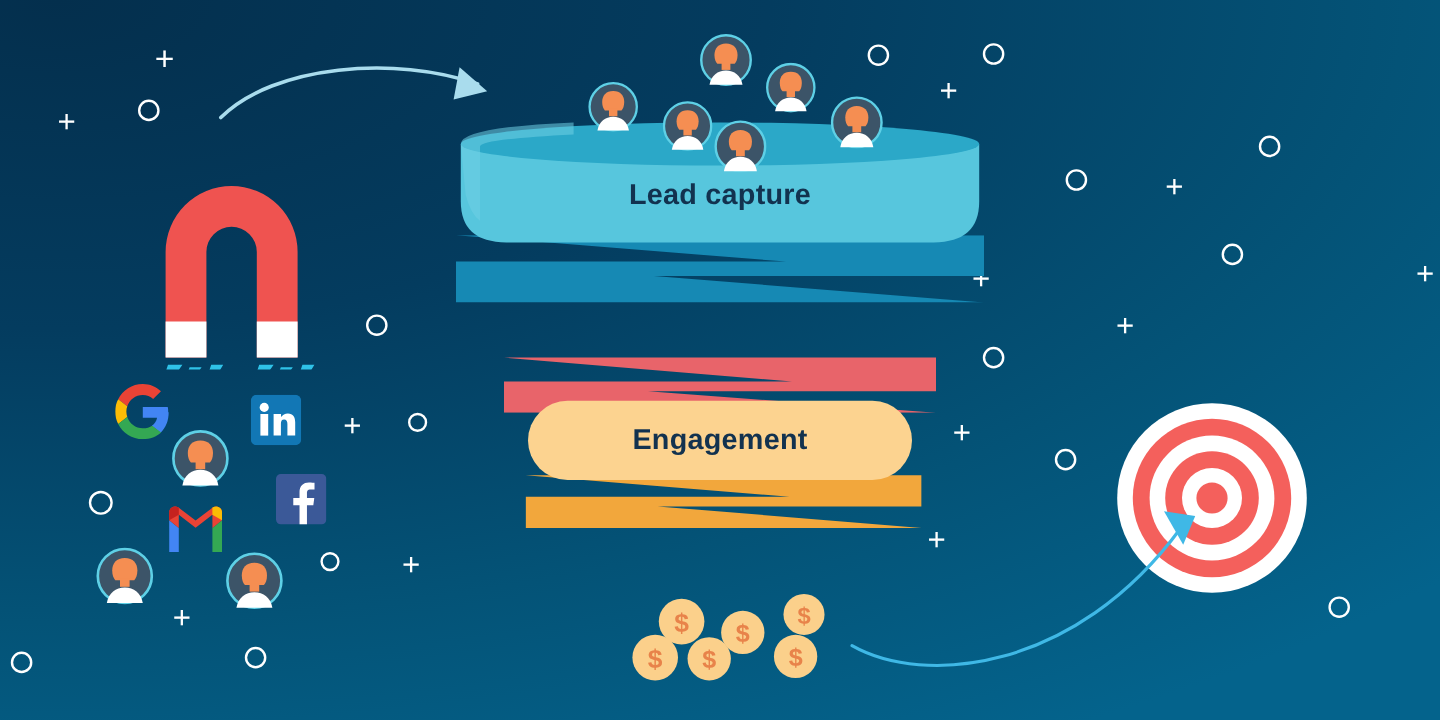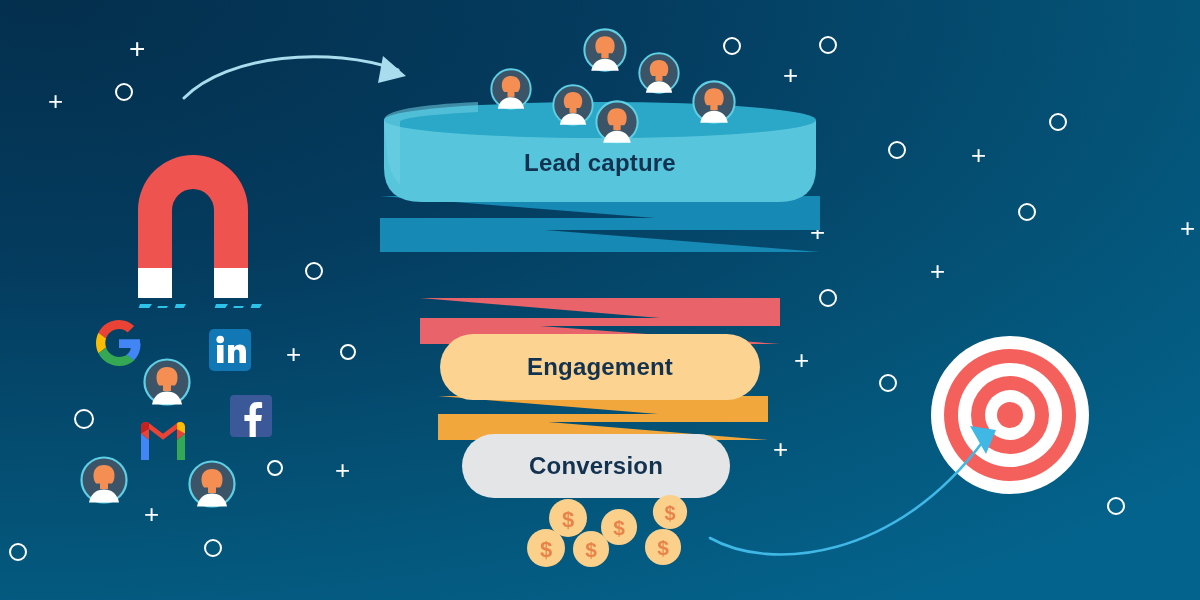--- a/index.html
+++ b/index.html
@@ -134,23 +134,20 @@
 
     <div class="band" style="left:378px; top:120px; width:444px; height:86px; background:transparent; border-radius:0;">
       <span class="band-label">Lead capture</span>
     </div>
 
 
     <div class="band" style="left:440px; top:334px; width:320px; height:66px; background:#fcd390;">
       <span class="band-label">Engagement</span>
     </div>
 
-    <div class="band" style="left:462px; top:434px; width:268px; height:64px; background:#e4e5e6;">
-      <span class="band-label">Conversion</span>
-    </div>
   </div>
 
   <svg class="magnet" style="left:118px; top:128px; width:150px; height:180px;" viewBox="0 0 150 180">
     <path d="M20,170 L20,82 A55,55 0 0 1 130,82 L130,170 L96,170 L96,82 A21,21 0 0 0 54,82 L54,170 Z" fill="#ef5350"></path>
     <path d="M20,140 L54,140 L54,170 L20,170 Z" fill="#ffffff"></path>
     <path d="M96,140 L130,140 L130,170 L96,170 Z" fill="#ffffff"></path>
     <g fill="#2fc2e8">
       <polygon points="22,176 34,176 27,186 36,186 20,200 26,188 18,188"></polygon>
       <polygon points="40,178 50,178 44,187 52,187 38,200 43,189 36,189"></polygon>
       <polygon points="58,176 68,176 62,186 70,186 56,199 61,188 54,188"></polygon>

